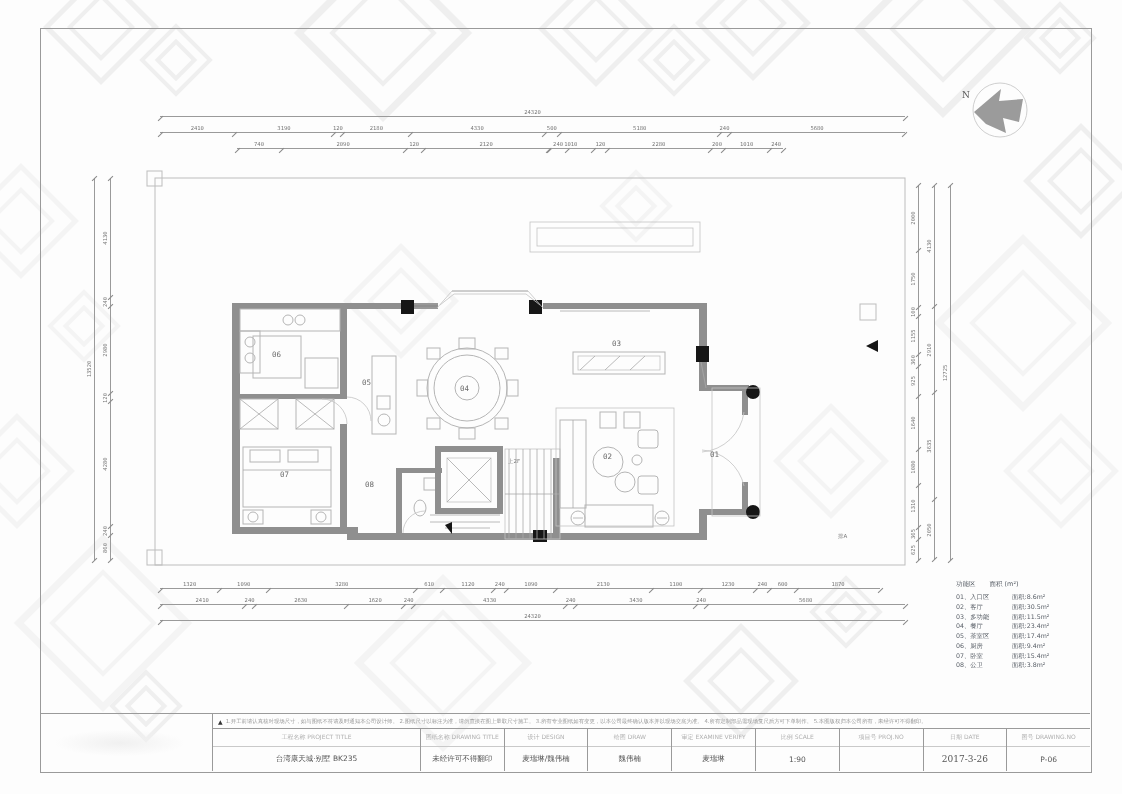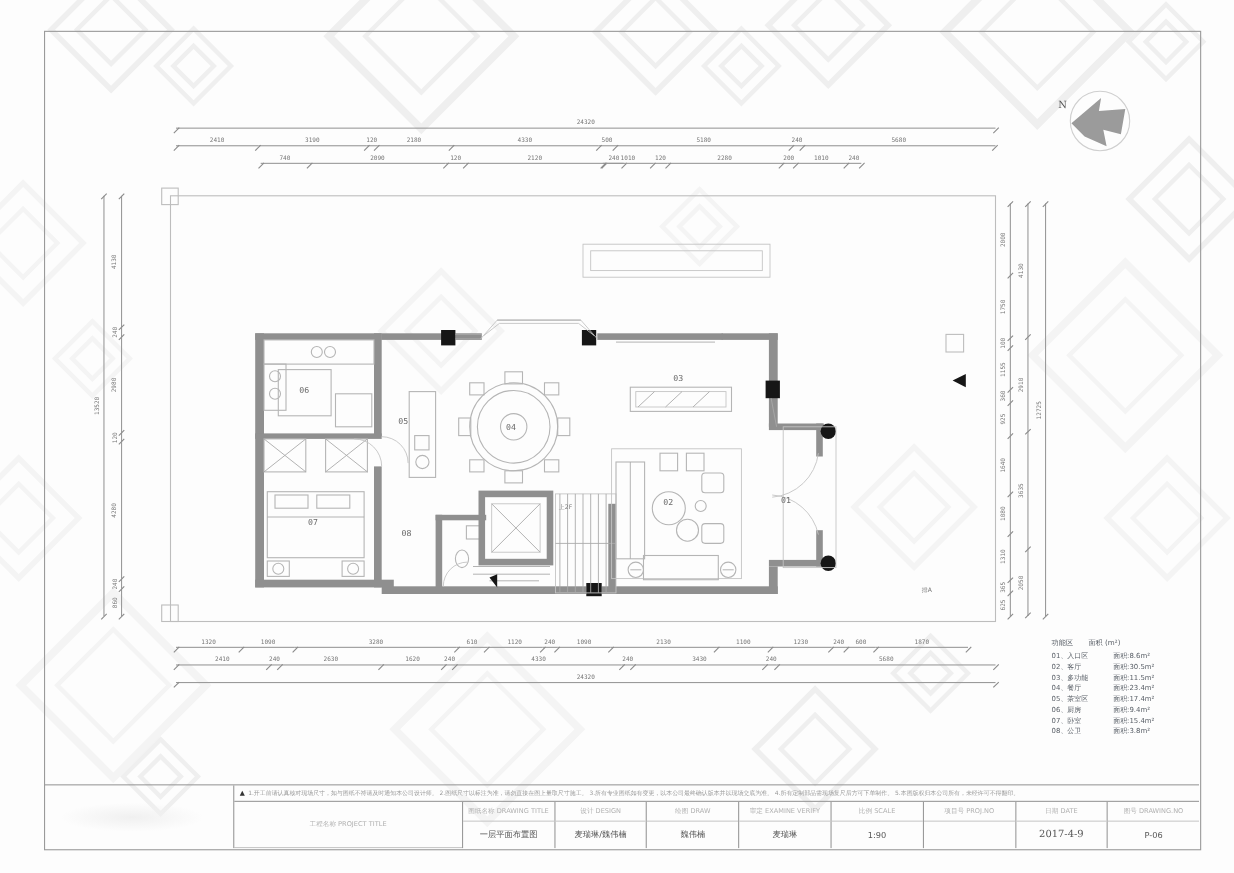--- a/index.html
+++ b/index.html
@@ -601,25 +601,26 @@
     <div class="tb-logo"></div>
     <div class="tb-main">
       <div class="tb-notes">
         <span class="warn">▲</span>
         <span>1.开工前请认真核对现场尺寸，如与图纸不符请及时通知本公司设计师。  2.图纸尺寸以标注为准，请勿直接在图上量取尺寸施工。  3.所有专业图纸如有变更，以本公司最终确认版本并以现场交底为准。  4.所有定制部品需现场复尺后方可下单制作。  5.本图版权归本公司所有，未经许可不得翻印。</span>
       </div>
       <div class="tb-cols">
 
           <div class="tb-col">
             <div class="tb-label">工程名称 PROJECT TITLE</div>
+            <div class="tb-value">台湾康天城·别墅 BK235</div>
           </div>
 
           <div class="tb-col">
             <div class="tb-label">图纸名称 DRAWING TITLE</div>
-            <div class="tb-value">一层平面布置图</div>
+            <div class="tb-value">未经许可不得翻印</div>
           </div>
 
           <div class="tb-col">
             <div class="tb-label">设计 DESIGN</div>
             <div class="tb-value">麦瑞琳/魏伟楠</div>
           </div>
 
           <div class="tb-col">
             <div class="tb-label">绘图 DRAW</div>
             <div class="tb-value">魏伟楠</div>
@@ -635,21 +636,21 @@
             <div class="tb-value">1:90</div>
           </div>
 
           <div class="tb-col">
             <div class="tb-label">项目号 PROJ.NO</div>
             <div class="tb-value"></div>
           </div>
 
           <div class="tb-col">
             <div class="tb-label">日期 DATE</div>
-            <div class="tb-value">2017-4-9</div>
+            <div class="tb-value">2017-3-26</div>
           </div>
 
           <div class="tb-col">
             <div class="tb-label">图号 DRAWING.NO</div>
             <div class="tb-value">P-06</div>
           </div>
         </div>
     </div>
   </div>
 

